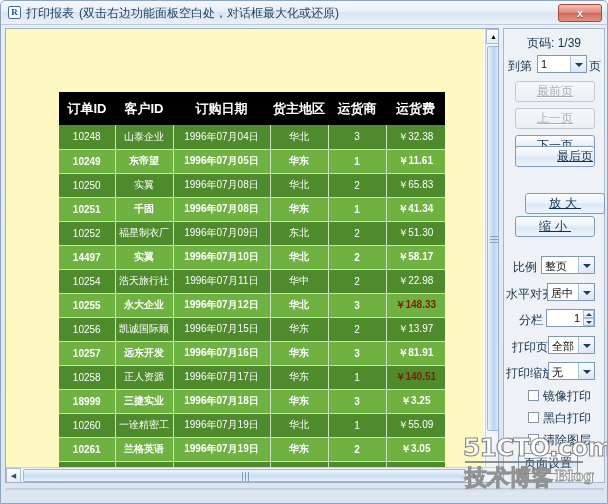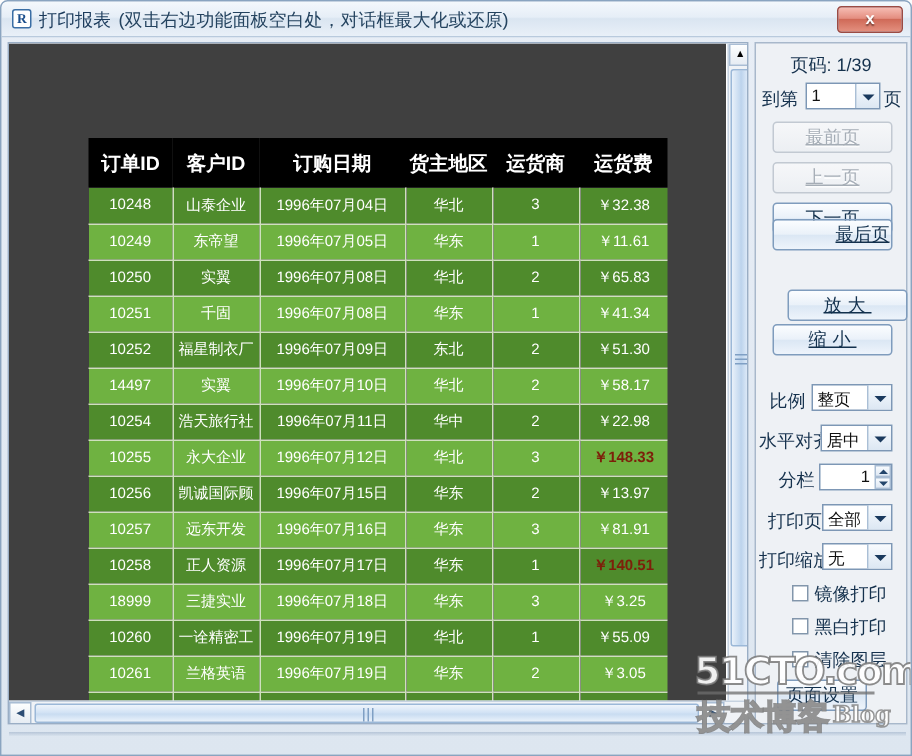--- a/index.html
+++ b/index.html
@@ -67,21 +67,21 @@
   #preview-pane {
     position: absolute; left: 4px; top: 27px;
     width: 494px; height: 455px;
     background: #ffffff;
     border: 1px solid #9aaec5;
     overflow: hidden;
   }
   #paper {
     position: absolute; left: 0px; top: 0px;
     width: 478px; height: 440px;
-    background: #404040;
+    background: #fef9c3;
   }
 
   
   #report {
     position: absolute; left: 53px; top: 63px;
     width: 386px;
     border-collapse: collapse;
     table-layout: fixed;
   }
   #report th {
@@ -101,21 +101,21 @@
     color: #ffffff;
     text-align: center;
     white-space: nowrap;
     padding: 0 2px;
     border-right: 1px solid #cfe0bd;
     border-bottom: 1px solid #cfe0bd;
     overflow: hidden;
   }
   #report td:last-child { border-right: none; }
   #report tr.dark td  { background: #4f8b2c; }
-  #report tr.light td { background: #6fb241; }
+  #report tr.light td { background: #6fb241; font-weight: bold; }
   #report td.alert { color: #7d1f0a; font-weight: bold; }
 
   
   .c0 { width: 56px; }
   .c1 { width: 58px; }
   .c2 { width: 97px; }
   .c3 { width: 58px; }
   .c4 { width: 58px; }
   .c5 { width: 59px; }
 

